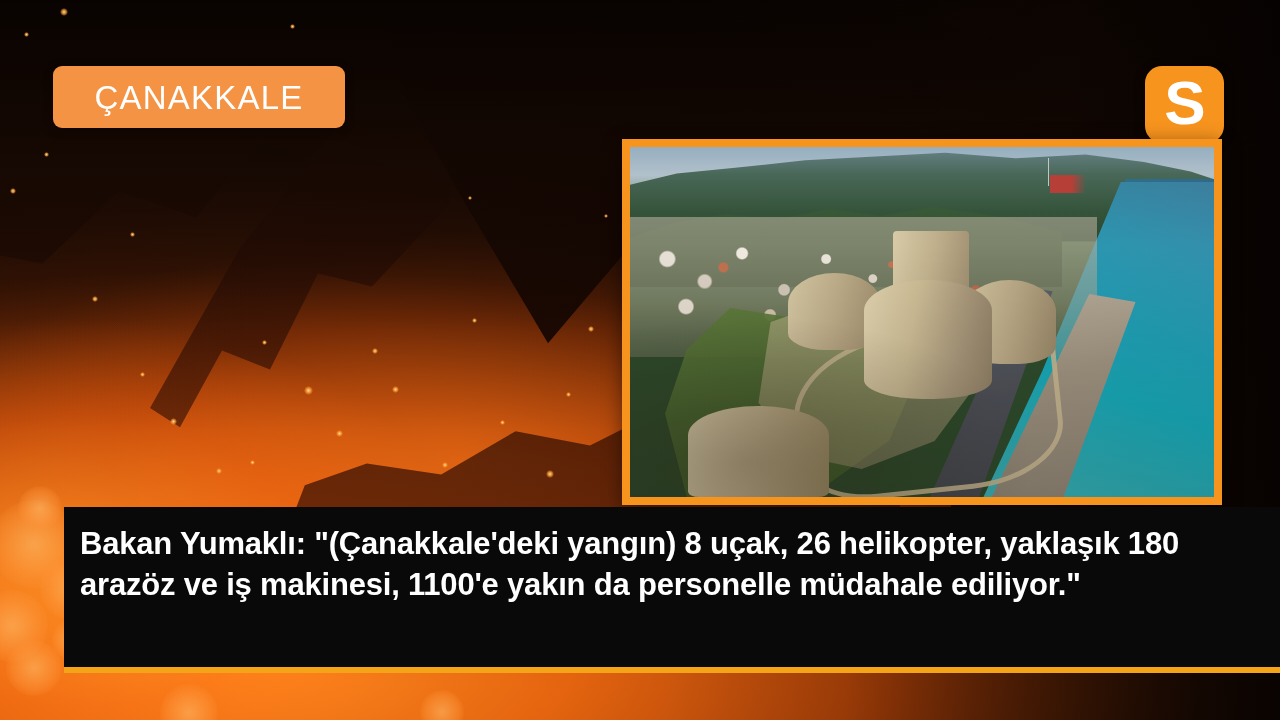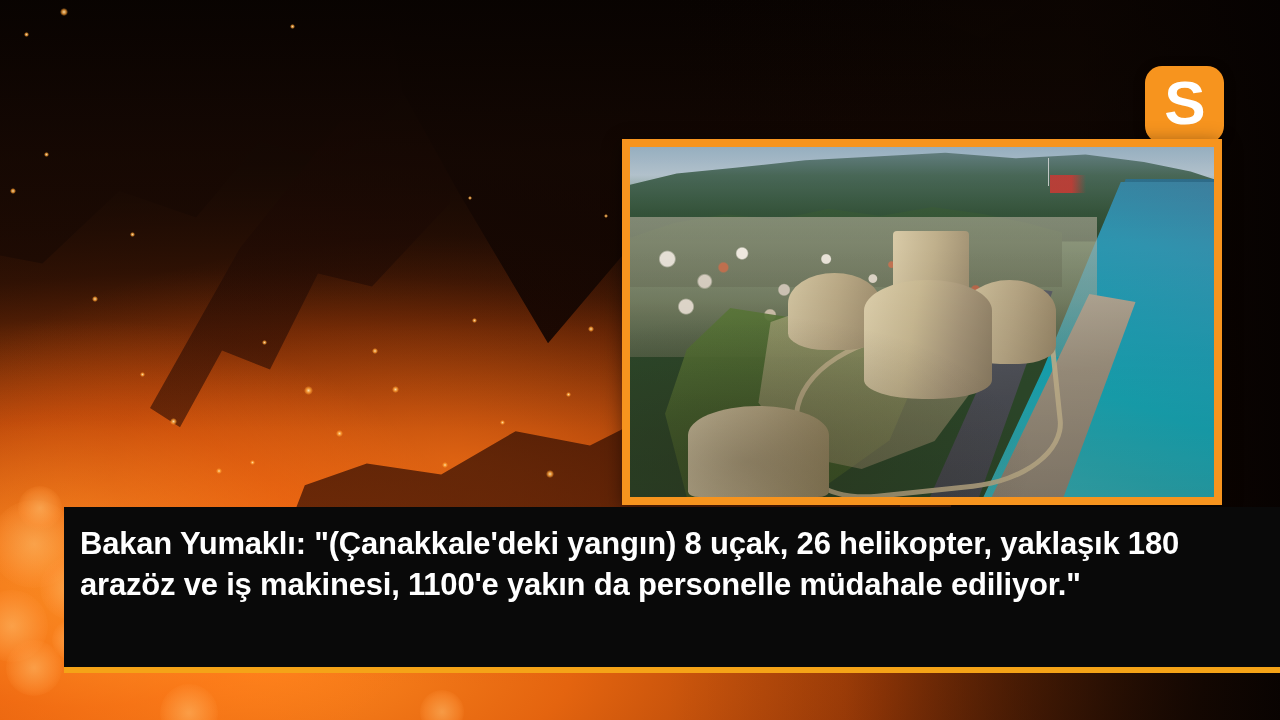--- a/index.html
+++ b/index.html
@@ -348,20 +348,23 @@
   <div class="ember" style="left:500px; top:420px; width:5px;  height:5px;"></div>
   <div class="ember" style="left:546px; top:470px; width:8px;  height:8px;"></div>
   <div class="ember" style="left:566px; top:392px; width:5px;  height:5px;"></div>
   <div class="ember" style="left:472px; top:318px; width:5px;  height:5px;"></div>
   <div class="ember" style="left:588px; top:326px; width:6px;  height:6px;"></div>
   <div class="ember" style="left:250px; top:460px; width:5px;  height:5px;"></div>
   <div class="ember" style="left:140px; top:372px; width:5px;  height:5px;"></div>
   <div class="ember" style="left:468px; top:196px; width:4px;  height:4px;"></div>
   <div class="ember" style="left:604px; top:214px; width:4px;  height:4px;"></div>
 
+  <div class="city-badge" style="background:#f59345">
+    <span class="city-badge-label">ÇANAKKALE</span>
+  </div>
 
   <div class="logo" style="background:#f7941e">
     <span class="logo-letter">S</span>
   </div>
 
   <div class="photo-card" style="background:#f7941e">
     <div class="photo">
       <div class="ph sky"></div>
       <div class="ph hills-far"></div>
       <div class="ph hills-near"></div>

